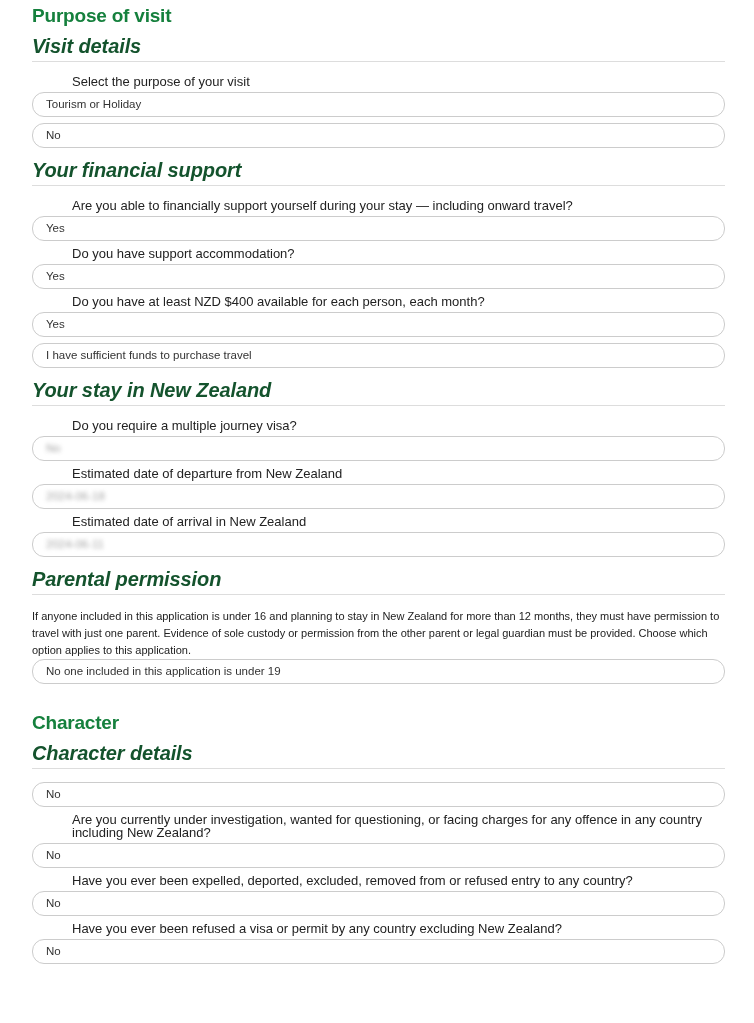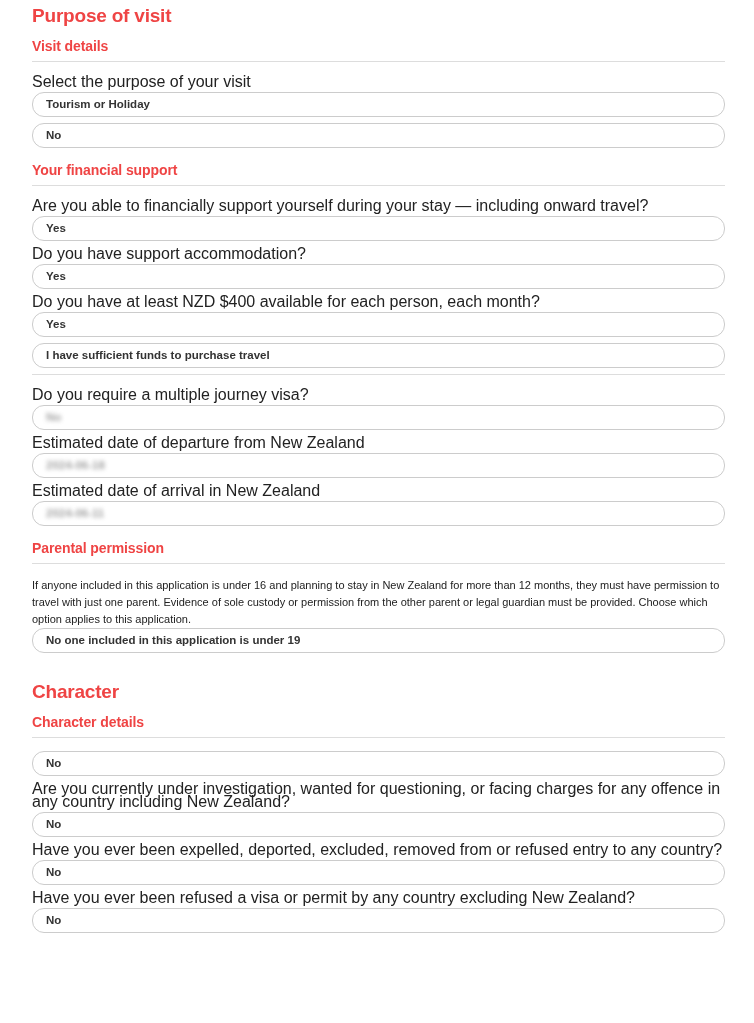--- a/index.html
+++ b/index.html
@@ -8,59 +8,60 @@
     width: 754px;
     font-family: "Liberation Sans", sans-serif;
     color: #222222;
     -webkit-font-smoothing: antialiased;
   }
   .page { padding: 5px 29px 10px 32px; }
 
   .h1 {
     font-size: 19px;
     font-weight: 700;
-    color: #ef4444;
+    color: #15803d;
     letter-spacing: -0.2px;
     line-height: 22px;
     margin: 0 0 11px 0;
   }
   .h1.spaced { margin-top: 28px; }
   .h2 {
-    font-size: 14px;
+    font-size: 20px;
     font-weight: 700;
-    color: #ef4444;
+    color: #14532d;
     letter-spacing: -0.1px;
     line-height: 17px;
     margin: 14px 0 6px 0;
+    font-style: italic;
   }
   .h2.first { margin-top: 0; }
   hr.rule {
     border: none;
     border-top: 1px solid #dddddd;
     margin: 0 0 13px 0;
   }
   .field { margin-bottom: 6px; }
   .field-label {
-    font-size: 16px;
+    font-size: 13px;
     line-height: 13px;
     color: #222222;
     margin-bottom: 4px;
+    margin-left: 40px;
   }
   .value-box {
     border: 1px solid #cccccc;
     border-radius: 12px;
     background: #ffffff;
     height: 25px;
     line-height: 23px;
     padding: 0 13px;
     font-size: 11.5px;
     color: #333333;
     white-space: nowrap;
     overflow: hidden;
-    font-weight: bold;
   }
   .desc {
     font-size: 11px;
     line-height: 17px;
     color: #222222;
     margin: 1px 0 0 0;
     max-width: 692px;
   }
   .redacted {
     filter: blur(2px);
@@ -121,20 +122,21 @@
 
       <div class="field">
         <div class="value-box">
           <span>I have sufficient funds to purchase travel</span>
         </div>
       </div>
 
     </div>
 
     <div>
+      <h2 class="h2">Your stay in New Zealand</h2>
       <hr class="rule">
 
       <div class="field">
         <div class="field-label">Do you require a multiple journey visa?</div>
         <div class="value-box">
           <span class="redacted">No</span>
         </div>
       </div>
 
       <div class="field">

